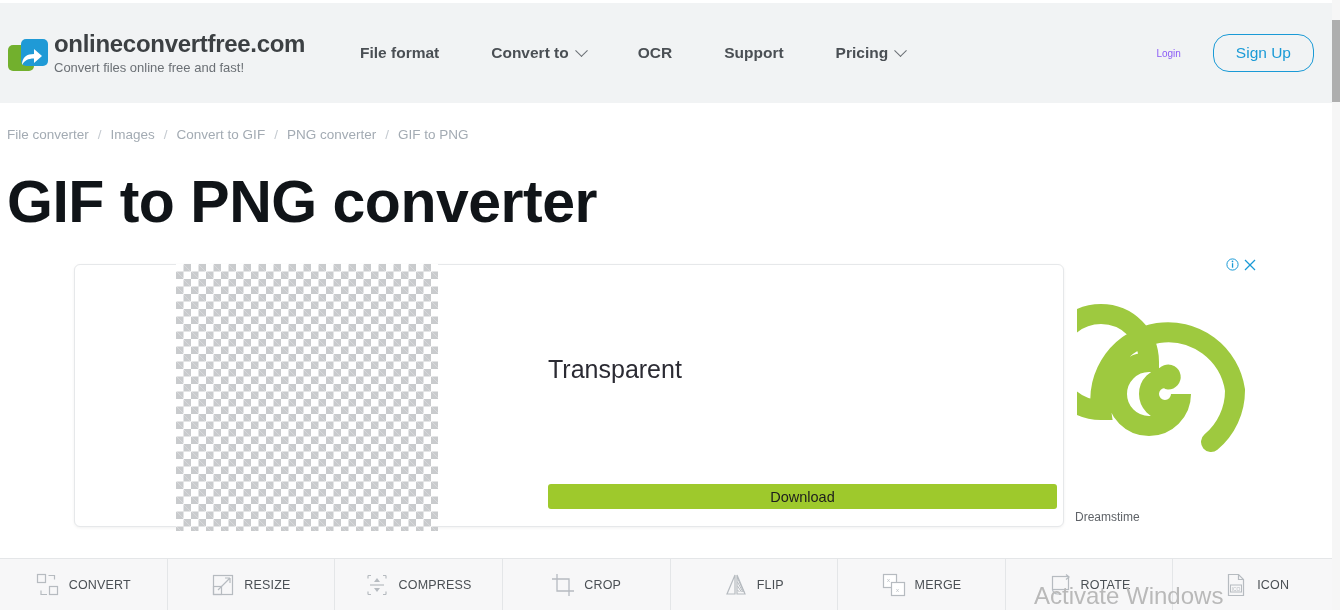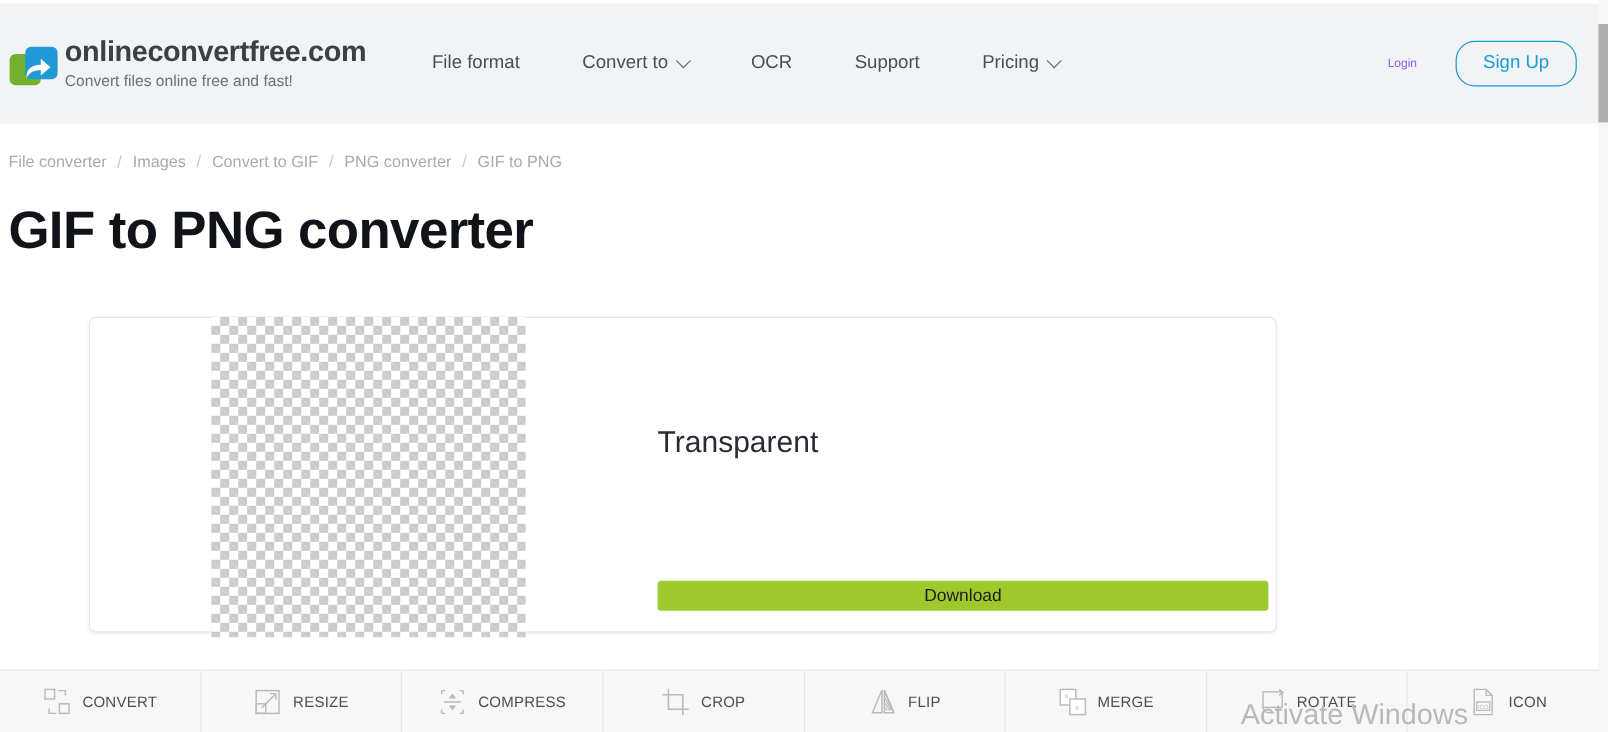--- a/index.html
+++ b/index.html
@@ -75,20 +75,21 @@
     color: #6b7075;
     margin-top: 4px;
     white-space: nowrap;
   }
 
   .nav {
     display: flex;
     align-items: flex-end;
     flex: 1 1 auto;
     padding-left: 30px;
+    font-weight: bold;
   }
   .nav-item {
     font-size: 15.5px;
     color: #4a4f54;
     margin-right: 52px;
     cursor: pointer;
     white-space: nowrap;
     display: flex;
     align-items: center;
   }
@@ -133,21 +134,21 @@
     font-size: 13.5px;
     color: #a3abb3;
   }
   .crumb { color: #a3abb3; cursor: pointer; white-space: nowrap; }
   .crumb-sep { margin: 0 9px; color: #c4cad0; }
 
   
   .page-title {
     position: absolute;
     left: 7px; top: 168px;
-    font-size: 44px;
+    font-size: 59px;
     font-weight: bold;
     color: #101418;
     letter-spacing: -0.5px;
   }
 
   
   .card {
     position: absolute;
     left: 74px; top: 264px;
     width: 990px;
@@ -338,20 +339,53 @@
   <h1 class="page-title">GIF to PNG converter</h1>
 
   <div class="card"></div>
 
   <div class="checker"></div>
 
   <div class="transparent-label">Transparent</div>
 
   <button class="download-btn">Download</button>
 
+  <div class="ad-box">
+    <div class="ad-controls">
+      <span class="ad-info-icon">
+        <svg width="13" height="13" viewBox="0 0 13 13">
+          <circle cx="6.5" cy="6.5" r="5.6" fill="none" stroke="#1a9ad6" stroke-width="1"></circle>
+          <circle cx="6.5" cy="3.4" r="0.85" fill="#1a9ad6"></circle>
+          <rect x="5.9" y="5.2" width="1.3" height="4.5" fill="#1a9ad6"></rect>
+        </svg>
+      </span>
+      <span class="ad-close-icon">
+        <svg width="12" height="12" viewBox="0 0 12 12">
+          <line x1="1" y1="1" x2="11" y2="11" stroke="#1a9ad6" stroke-width="1.3"></line>
+          <line x1="11" y1="1" x2="1" y2="11" stroke="#1a9ad6" stroke-width="1.3"></line>
+        </svg>
+      </span>
+    </div>
+
+    <div class="ad-image">
+      <svg width="182" height="182" viewBox="0 0 182 182">
+        <path d="M 91 91
+                 m 0 0
+                 a 6 6 0 1 0 -5 -3" fill="none" stroke="#9ec93f" stroke-width="13" stroke-linecap="round"></path>
+        <path d="M88 86
+                 A 16 16 0 1 0 104 102
+                 A 32 32 0 1 1 72 70
+                 A 48 48 0 1 0 24 118
+                 A 67 67 0 1 1 158 98
+                 A 67 67 0 0 1 134 150" fill="none" stroke="#9ec93f" stroke-width="20" stroke-linecap="round"></path>
+      </svg>
+    </div>
+
+    <div class="ad-caption">Dreamstime</div>
+  </div>
 
   <div class="toolbar">
 
     <div class="tool-item">
       <span class="tool-icon">
         <svg width="24" height="24" viewBox="0 0 24 24">
           <rect x="1.5" y="1.5" width="8" height="8" fill="none" stroke="#b6bbc0" stroke-width="1.2"></rect>
           <rect x="13.5" y="13.5" width="8" height="8" fill="none" stroke="#b6bbc0" stroke-width="1.2"></rect>
           <path d="M12.5 2.5 h6 v4" fill="none" stroke="#b6bbc0" stroke-width="1.2"></path>
           <path d="M11 21.5 h-6 v-4" fill="none" stroke="#b6bbc0" stroke-width="1.2"></path>

